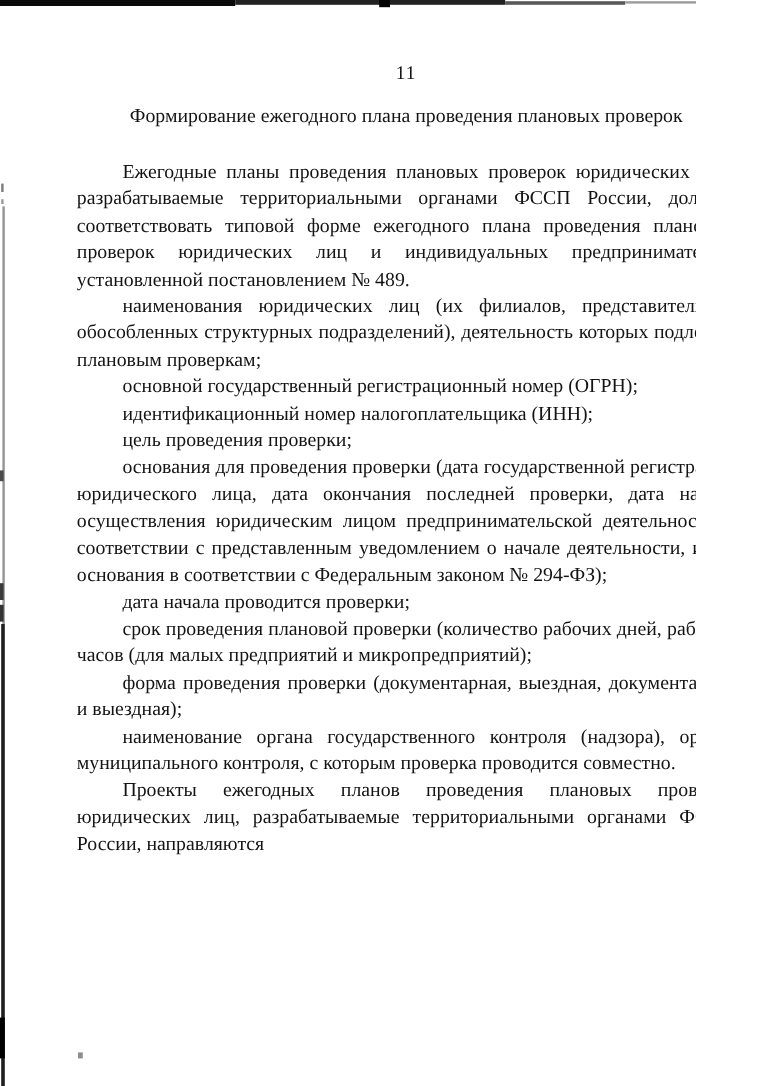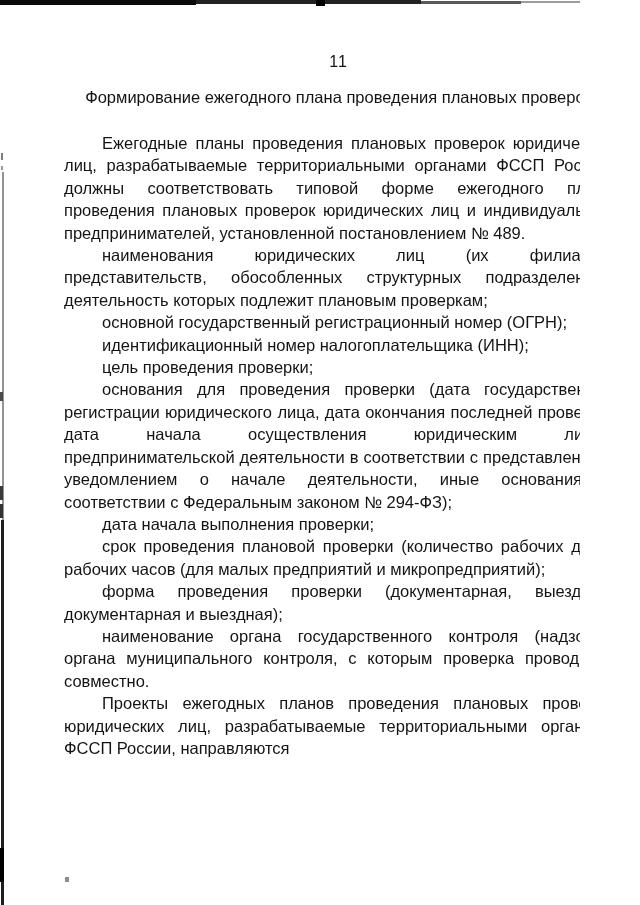--- a/index.html
+++ b/index.html
@@ -6,21 +6,21 @@
     margin: 0;
     padding: 0;
     background: #ffffff;
   }
   .page {
     position: relative;
     width: 580px;
     height: 905px;
     background: #ffffff;
     overflow: hidden;
-    font-family: Liberation Sans, sans-serif;
+    font-family: Liberation Serif, serif;
     color: #141414;
   }
   .content {
     position: absolute;
     left: 64px;
     top: 52px;
     width: 549px;
   }
   .page-number {
     text-align: center;
@@ -102,20 +102,20 @@
   <div class="content">
     <div class="page-number">11</div>
     <div class="doc-title">Формирование ежегодного плана проведения плановых проверок</div>
 
     <p class="para">Ежегодные планы проведения плановых проверок юридических лиц, разрабатываемые территориальными органами ФССП России, должны соответствовать типовой форме ежегодного плана проведения плановых проверок юридических лиц и индивидуальных предпринимателей, установленной постановлением № 489.</p>
     <p class="para">наименования юридических лиц (их филиалов, представительств, обособленных структурных подразделений), деятельность которых подлежит плановым проверкам;</p>
     <p class="para">основной государственный регистрационный номер (ОГРН);</p>
     <p class="para">идентификационный номер налогоплательщика (ИНН);</p>
     <p class="para">цель проведения проверки;</p>
     <p class="para">основания для проведения проверки (дата государственной регистрации юридического лица, дата окончания последней проверки, дата начала осуществления юридическим лицом предпринимательской деятельности в соответствии с представленным уведомлением о начале деятельности, иные основания в соответствии с Федеральным законом № 294-ФЗ);</p>
-    <p class="para">дата начала выполнения проверки;</p>
+    <p class="para">дата начала проводится проверки;</p>
     <p class="para">срок проведения плановой проверки (количество рабочих дней, рабочих часов (для малых предприятий и микропредприятий);</p>
     <p class="para">форма проведения проверки (документарная, выездная, документарная и выездная);</p>
     <p class="para">наименование органа государственного контроля (надзора), органа муниципального контроля, с которым проверка проводится совместно.</p>
     <p class="para">Проекты ежегодных планов проведения плановых проверок юридических лиц, разрабатываемые территориальными органами ФССП России, направляются</p>
   </div>
 
 </div>
 
 </body></html>

